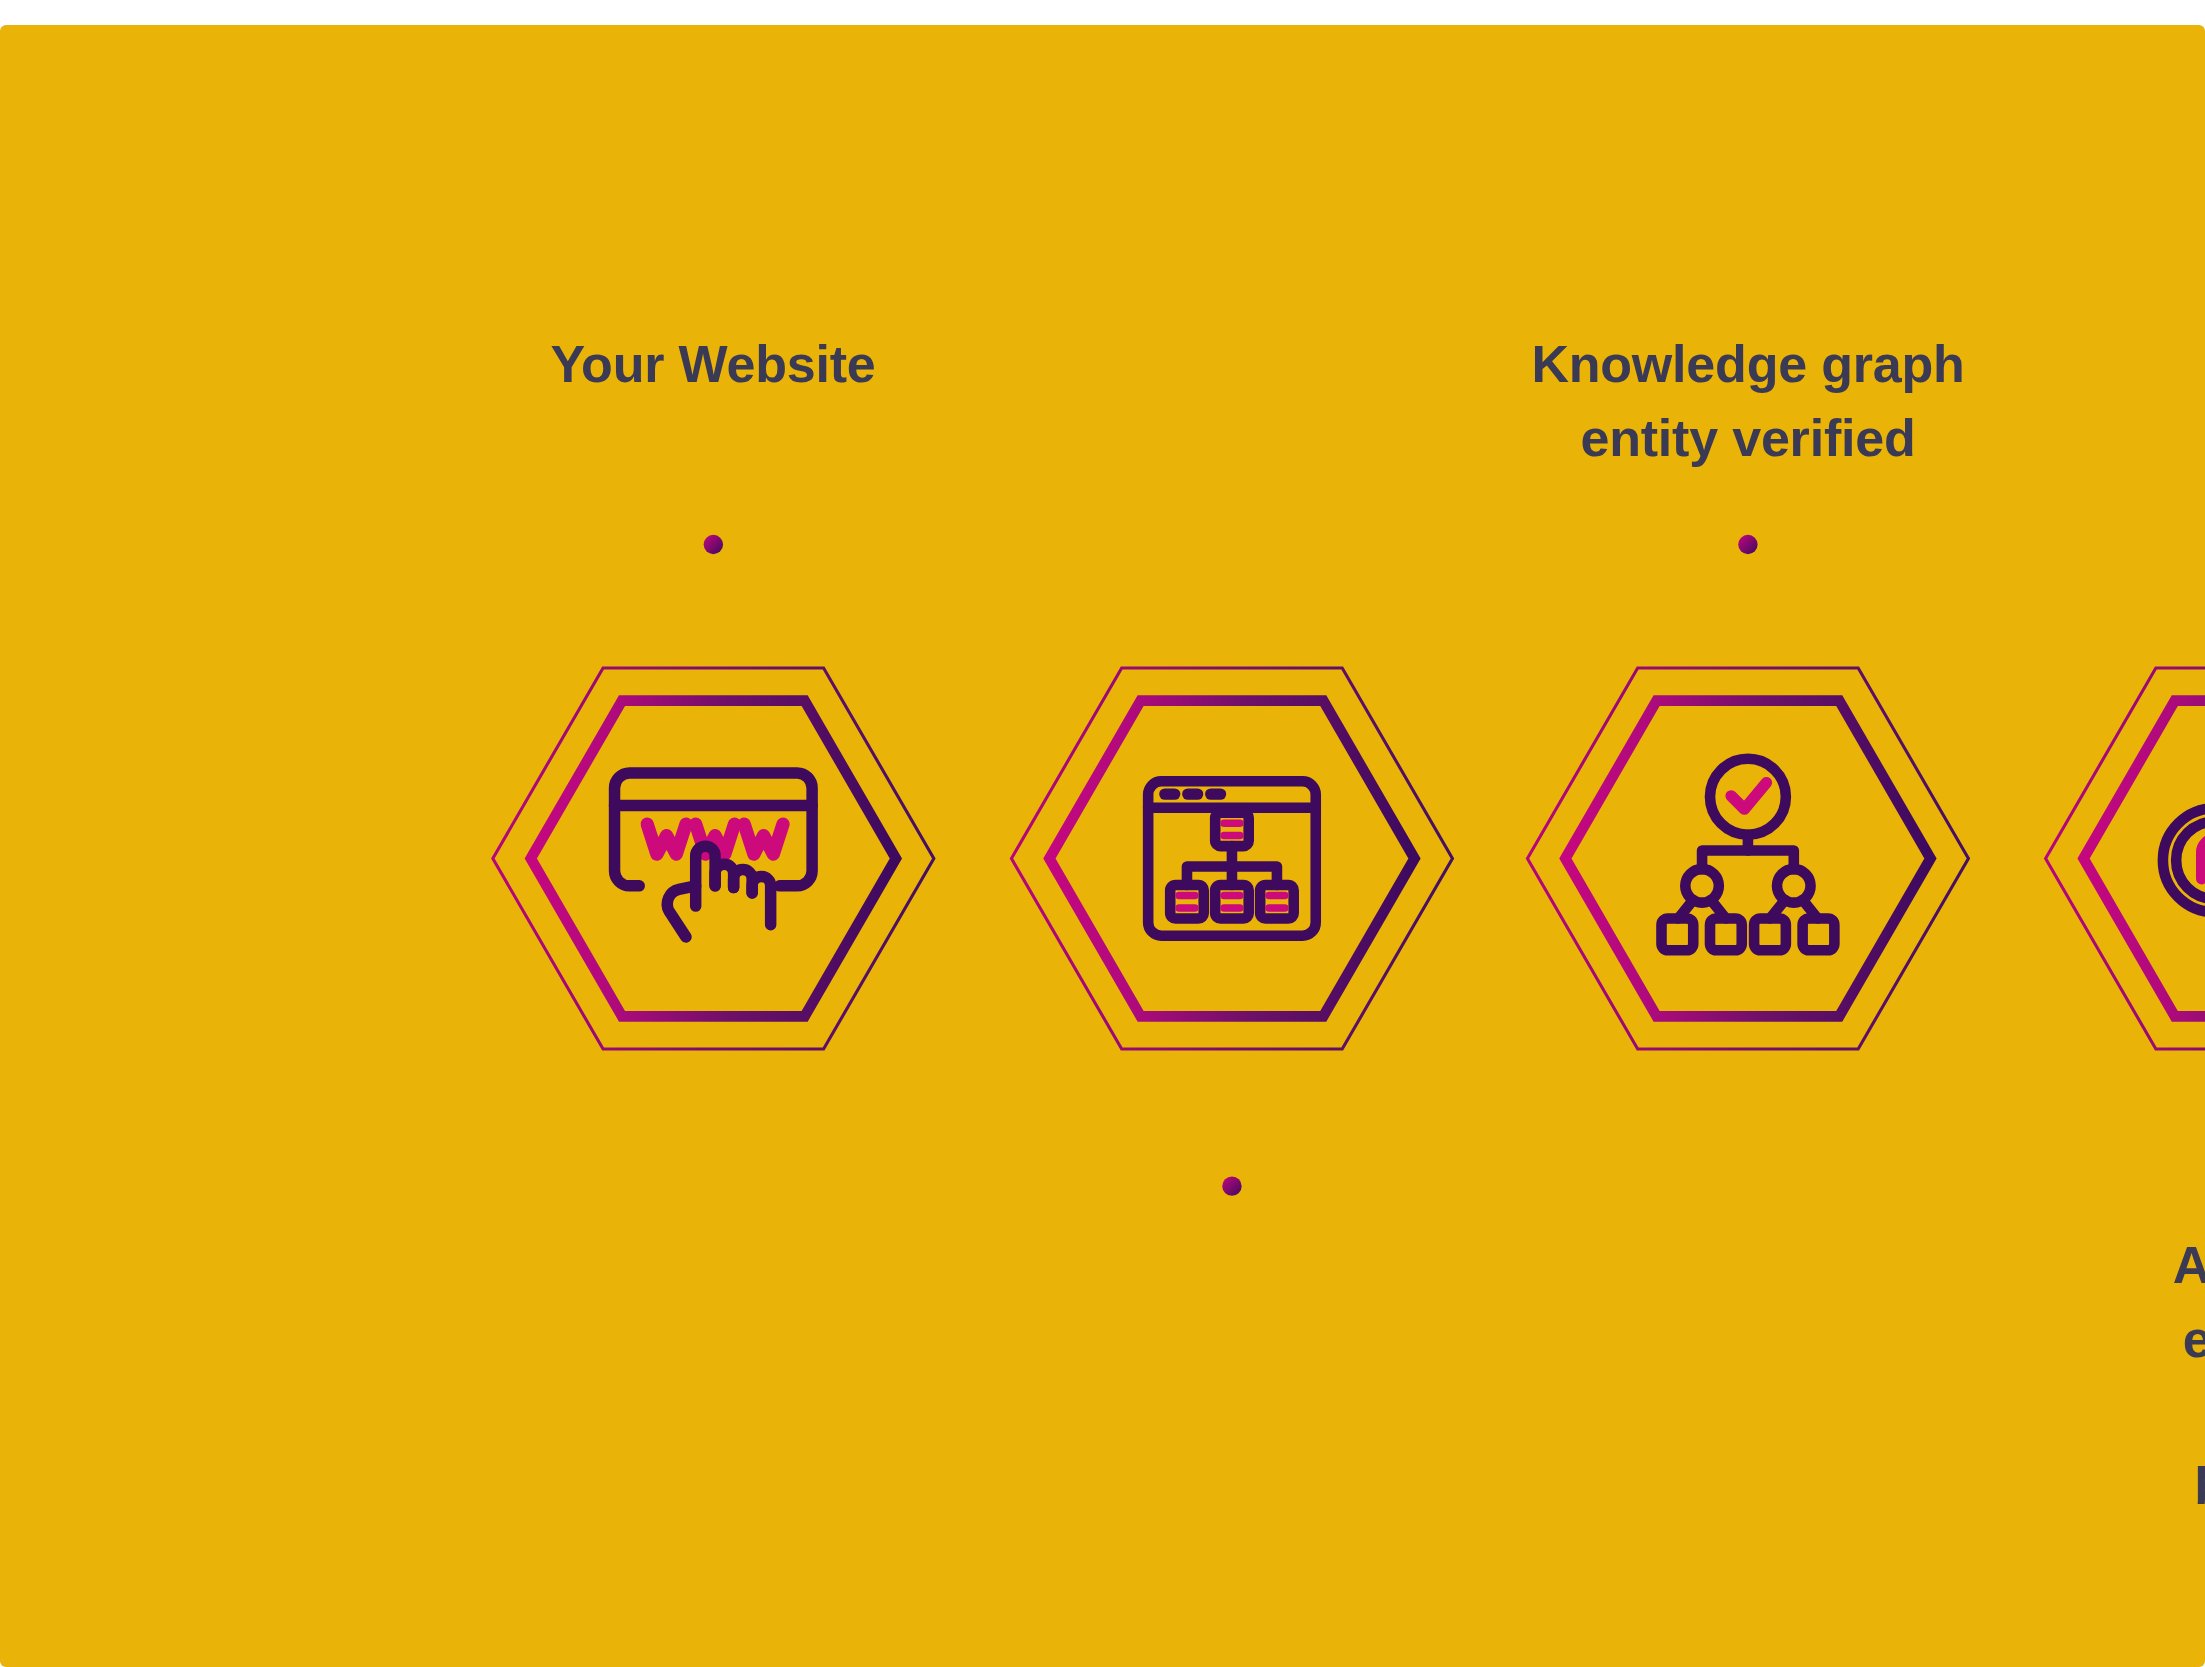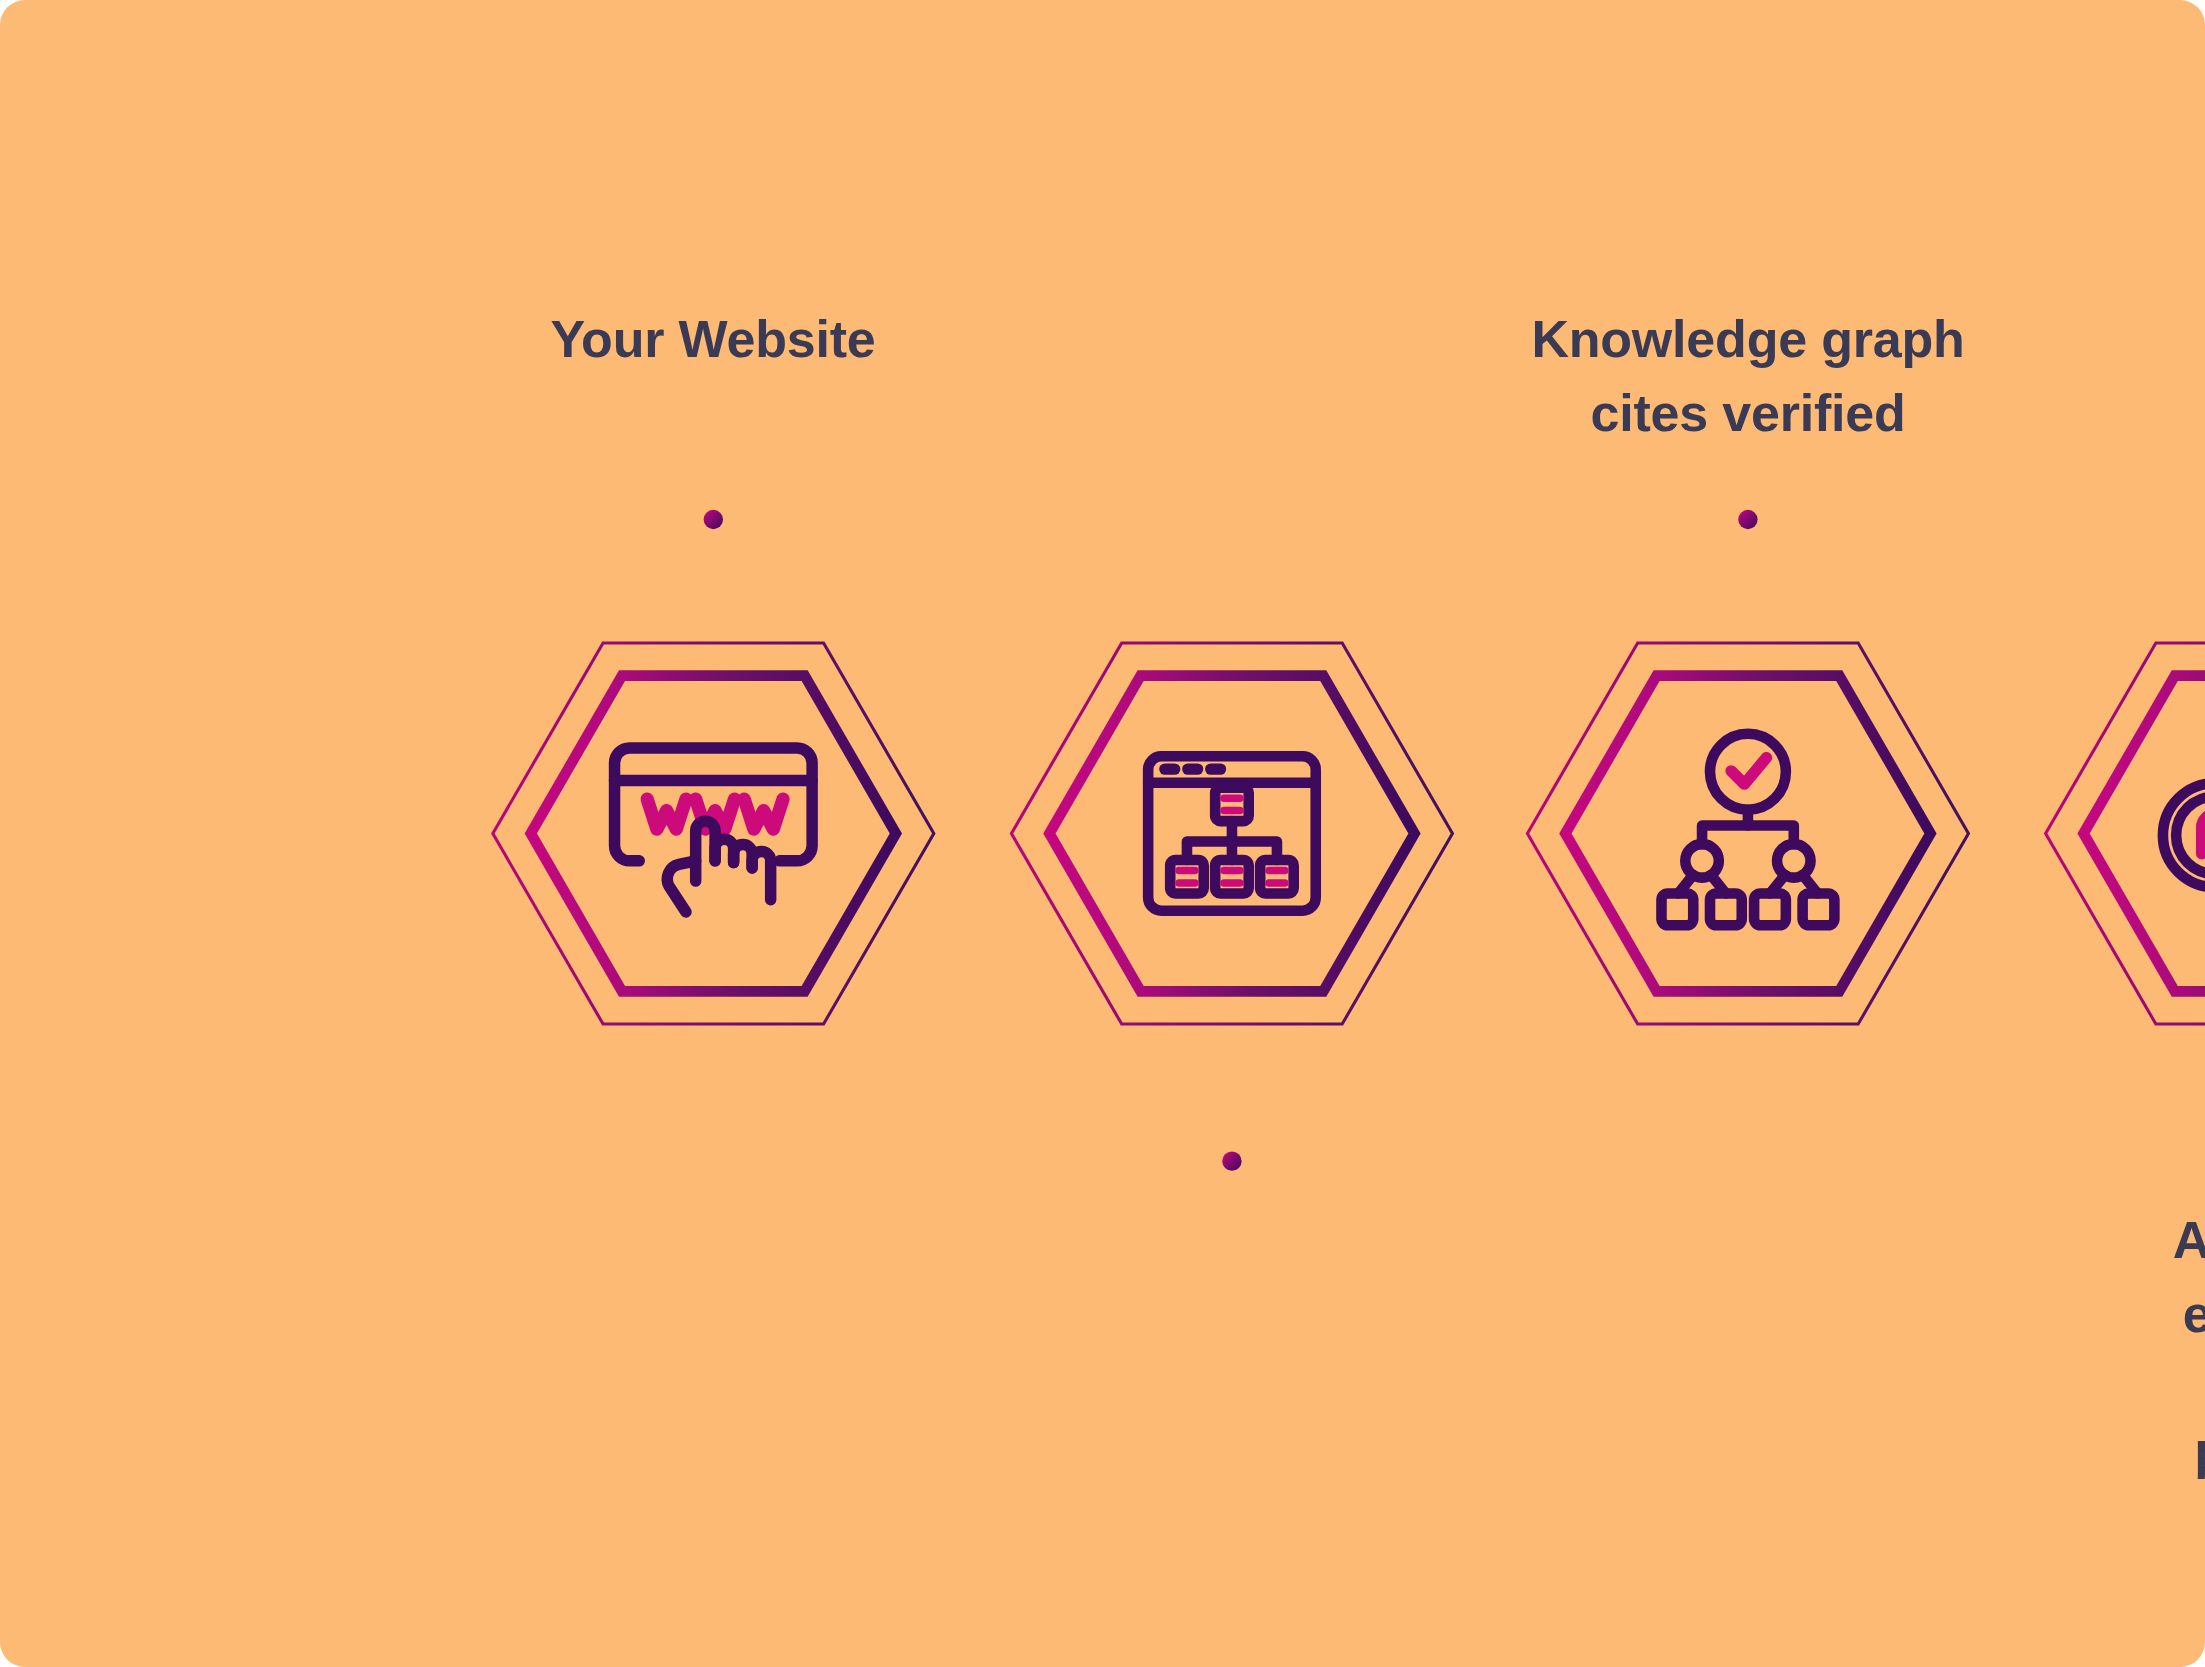--- a/index.html
+++ b/index.html
@@ -4,22 +4,23 @@
 <style>
   html,body{margin:0;padding:0;}
   body{
     width:2964px;height:1667px;
     background:#ffffff;
     font-family:"Liberation Sans", sans-serif;
     overflow:hidden;
   }
   #canvas{
     position:absolute;inset:0;
-    background:#fdba74;
-    border-radius:25px;
+    background:#eab308;
+    border-radius:6px;
+    margin-top:25px;
   }
   #stage{position:absolute;inset:0;}
   svg.board{position:absolute;left:0;top:0;width:2964px;height:1667px;display:block;}
   .lbl{
     position:absolute;
     color:#3a3a55;
     font-weight:700;
     font-size:52px;
     line-height:1.42;
     text-align:center;
@@ -225,20 +226,20 @@
             </g>
           </g>
         </g>
       </g>
     </svg>
 
     <div class="lbl" style="left:713px;top:303px;">Your Website</div>
 
 
     <div class="lbl" style="left:1748px;top:303px;">Knowledge graph
-cites verified</div>
+entity verified</div>
 
     <div class="lbl" style="left:2266px;top:1204px;">Answer engine
 cites brand</div>
 
   </div>
 </div>
 
 
 </body></html>

